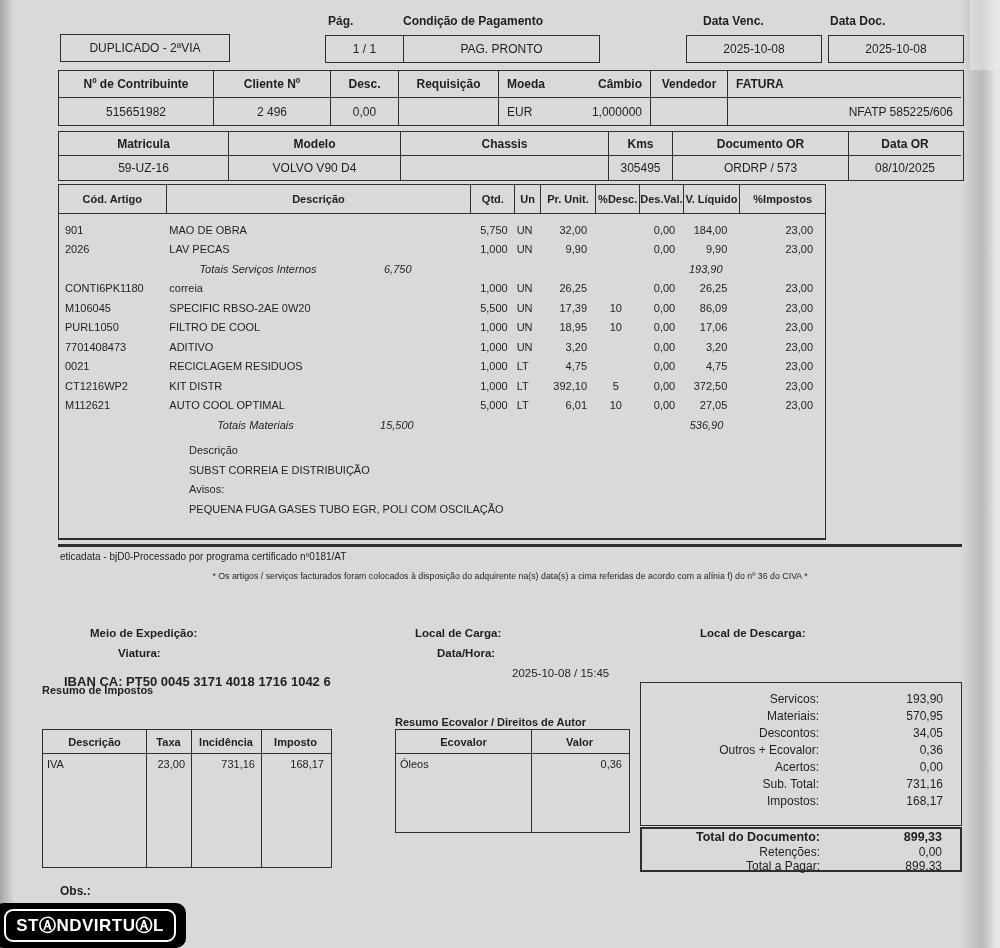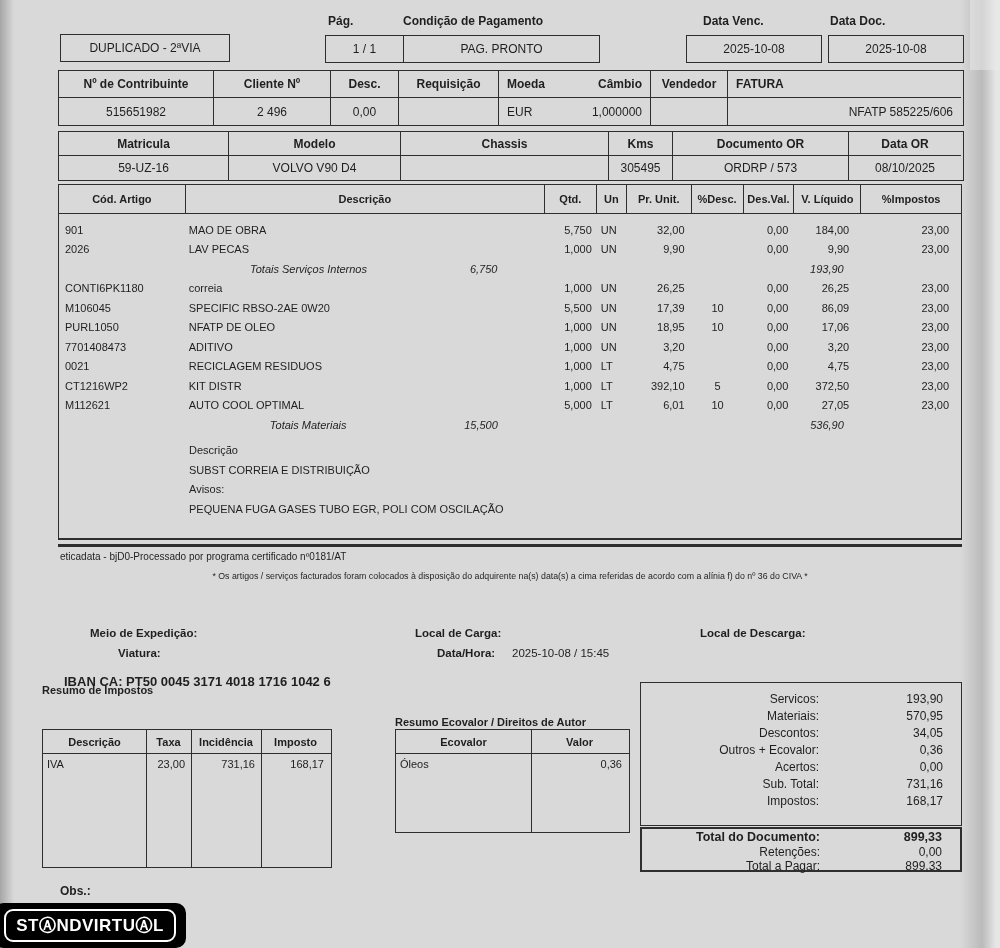--- a/index.html
+++ b/index.html
@@ -26,21 +26,21 @@
   .grid .gc{border-right:1px solid #2e2e2e;display:flex;align-items:center;justify-content:center;white-space:nowrap;overflow:hidden;}
   .grid .gc.last{border-right:none;}
   .grid .gc.hrow{border-bottom:1px solid #2e2e2e;font-weight:bold;}
   .grid .gc.left{justify-content:flex-start;padding-left:8px;}
   .grid .gc.right{justify-content:flex-end;padding-right:8px;}
   .grid .gc.split{justify-content:space-between;padding:0 8px;}
   #party{left:58px;top:70px;width:904px;grid-template-columns:155px 117px 68px 100px 152px 77px 233px;grid-auto-rows:27px;}
   #vehicle{left:58px;top:131px;width:904px;grid-template-columns:170px 172px 208px 64px 176px 112px;grid-auto-rows:24px;}
 
   
-  #items{position:absolute;left:58px;top:184px;width:904px;height:356px;border:1.5px solid #2e2e2e;border-bottom-width:2px;box-sizing:border-box;}
+  #items{position:absolute;left:58px;top:184px;width:768px;height:356px;border:1.5px solid #2e2e2e;border-bottom-width:2px;box-sizing:border-box;}
   .ihead{display:flex;height:28px;border-bottom:1.5px solid #2e2e2e;}
   .ihead .c{border-right:1px solid #2e2e2e;display:flex;align-items:center;justify-content:center;font-size:11px;font-weight:bold;box-sizing:border-box;}
   .ihead .c:last-child{border-right:none;}
   .c.code{width:127px;}
   .c.desc{width:360px;}
   .c.qty{width:52px;}
   .c.un{width:30px;}
   .c.price{width:65px;}
   .c.pdesc{width:52px;text-align:right;}
   .c.dval{width:51px;}
@@ -233,21 +233,21 @@
           <div class="c qty">5,500</div>
           <div class="c un">UN</div>
           <div class="c price">17,39</div>
           <div class="c pdesc">10</div>
           <div class="c dval">0,00</div>
           <div class="c net">86,09</div>
           <div class="c ptax">23,00</div>
         </div>
         <div class="irow">
           <div class="c code">PURL1050</div>
-          <div class="c desc">NFATP DE OLEO</div>
+          <div class="c desc">FILTRO DE COOL</div>
           <div class="c qty">1,000</div>
           <div class="c un">UN</div>
           <div class="c price">18,95</div>
           <div class="c pdesc">10</div>
           <div class="c dval">0,00</div>
           <div class="c net">17,06</div>
           <div class="c ptax">23,00</div>
         </div>
         <div class="irow">
           <div class="c code">7701408473</div>
@@ -315,21 +315,21 @@
 
   <div class="sep-line"></div>
   <div class="cert">eticadata  - bjD0-Processado por programa certificado nº0181/AT</div>
   <div class="fineprint">* Os artigos / serviços facturados foram colocados à disposição do adquirente na(s) data(s) a cima referidas  de acordo com a alínia f) do nº 36 do CIVA *</div>
 
   <div class="blbl" style="left:90px;top:627px;">Meio de Expedição:</div>
   <div class="blbl" style="left:415px;top:627px;">Local de Carga:</div>
   <div class="blbl" style="left:700px;top:627px;">Local de Descarga:</div>
   <div class="blbl" style="left:118px;top:647px;">Viatura:</div>
   <div class="blbl" style="left:437px;top:647px;">Data/Hora:</div>
-  <div class="bval" style="left:512px;top:647px;">2025-10-08 / 15:45</div>
+  <div class="bval" style="left:512px;top:667px;">2025-10-08 / 15:45</div>
 
   <div id="iban">IBAN CA: PT50 0045 3171 4018 1716 1042 6</div>
 
   <div class="stitle" style="left:42px;top:684px;">Resumo de Impostos</div>
   <div id="taxtable" class="stable">
     <div class="vline" style="left:103px;"></div>
     <div class="vline" style="left:148px;"></div>
     <div class="vline" style="left:218px;"></div>
     <div class="shead">
       <div class="sc tax-c0">Descrição</div>

